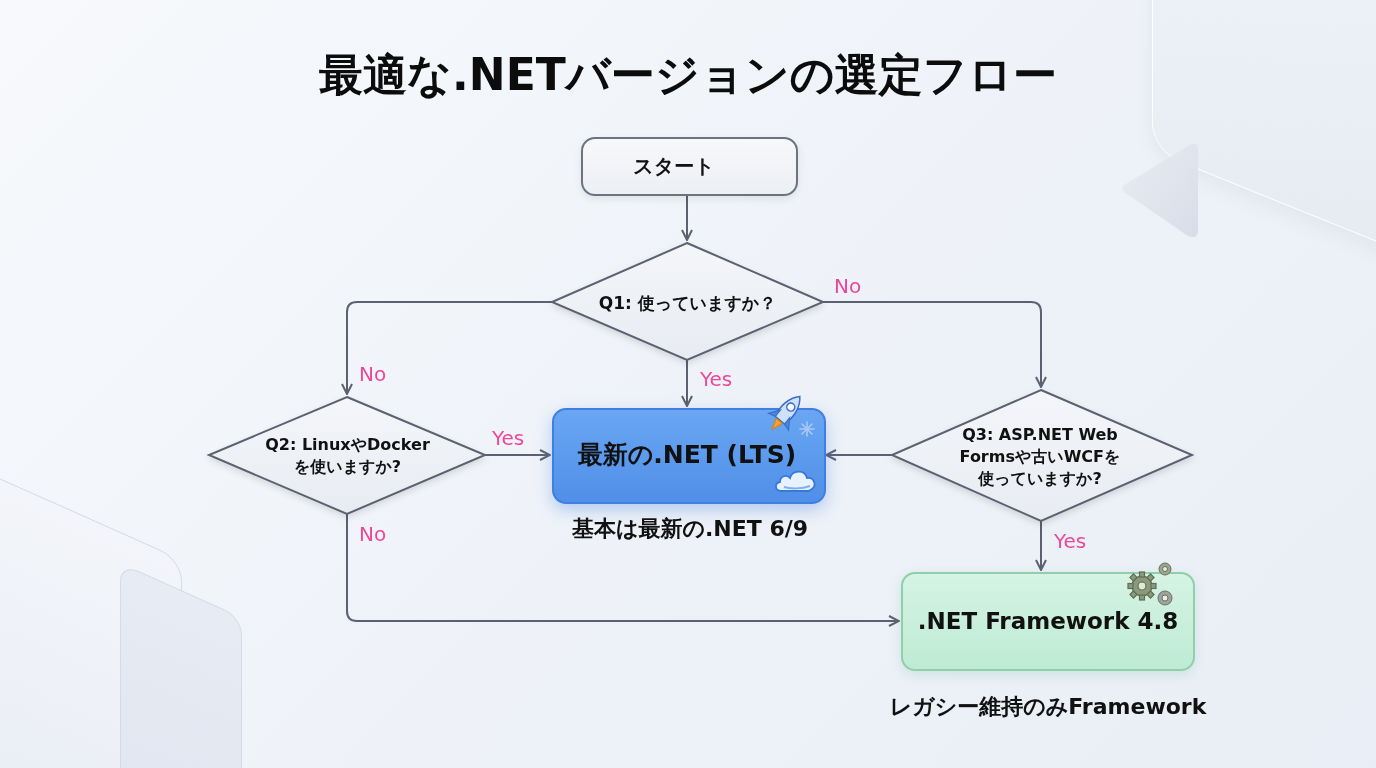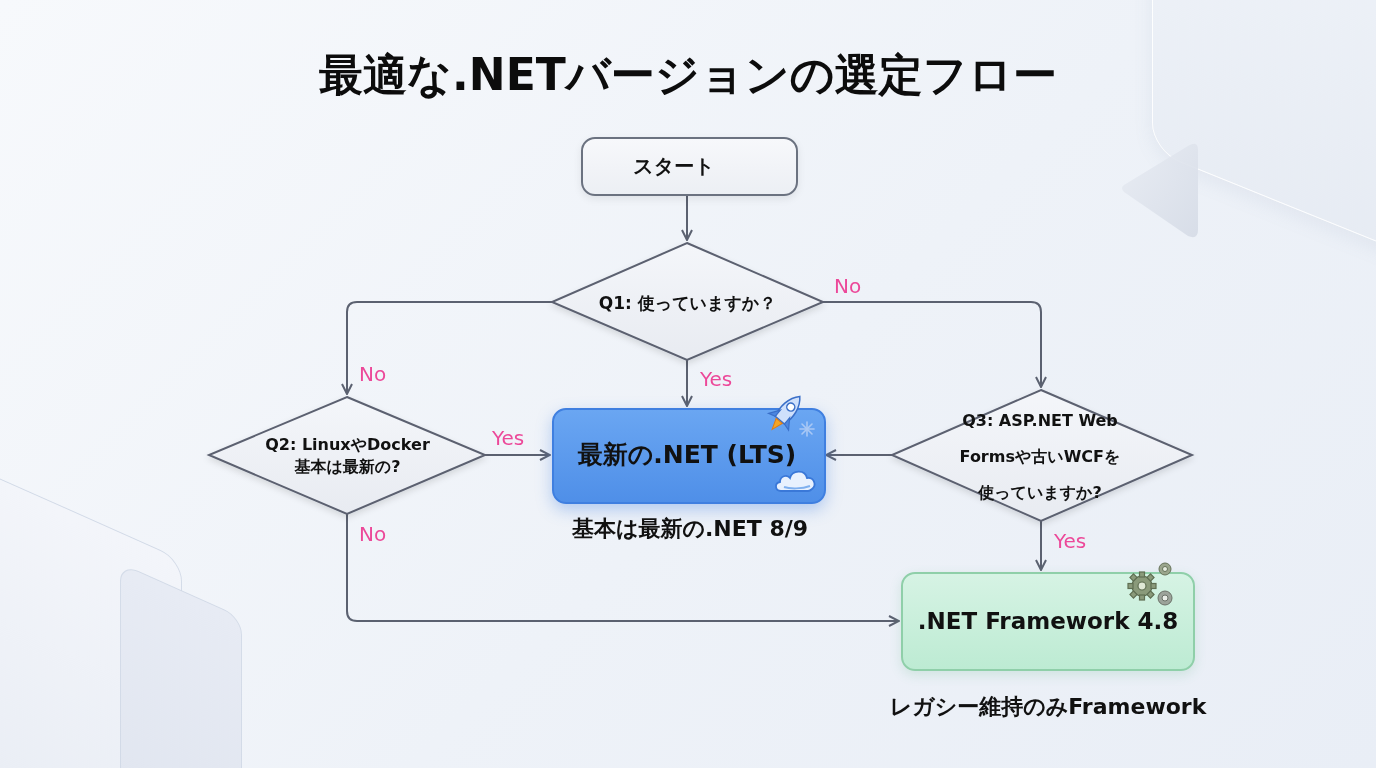--- a/index.html
+++ b/index.html
@@ -115,24 +115,24 @@
   <polygon points="1041,390 1192,455 1041,521 892,455" fill="url(#dg)" stroke="#5b6170" stroke-width="2" filter="url(#ds)"></polygon>
 </svg>
 
 <div id="start-box" class="box"></div>
 <div class="node-text" style="left:581px;top:137px;width:186px;height:59px;font-size:20px;">スタート</div>
 
 <div class="node-text" style="left:560px;top:288px;width:255px;height:30px;font-size:17px;">Q1: 使っていますか？</div>
 
 <div class="node-text" style="left:230px;top:432px;width:235px;height:48px;font-size:16px;flex-direction:column;line-height:22px;">
   <span>Q2: LinuxやDocker</span>
-  <span>基本は最新の?</span>
+  <span>を使いますか?</span>
 </div>
 
-<div class="node-text" style="left:920px;top:421px;width:240px;height:72px;font-size:16px;flex-direction:column;line-height:22px;gap:14px;">
+<div class="node-text" style="left:920px;top:421px;width:240px;height:72px;font-size:16px;flex-direction:column;line-height:22px;">
   <span>Q3: ASP.NET Web</span>
   <span>Formsや古いWCFを</span>
   <span>使っていますか?</span>
 </div>
 
 <div id="latest-box" class="box"></div>
 <div class="node-text" style="left:552px;top:408px;width:290px;height:92px;font-size:25px;padding-right:20px;box-sizing:border-box;">最新の.NET (LTS)</div>
 <svg style="position:absolute;left:760px;top:388px;" width="50" height="52" viewBox="0 0 50 52">
   <g transform="rotate(40 25 26)">
     <path d="M25 3 C33 11 34 24 31 34 L19 34 C16 24 17 11 25 3 Z" fill="#cfe0fb" stroke="#3a6fc8" stroke-width="1.5"></path>
@@ -147,21 +147,21 @@
     <line x1="8" y1="1" x2="8" y2="15"></line>
       <line x1="1" y1="8" x2="15" y2="8"></line>
     <line x1="3" y1="3" x2="13" y2="13"></line>
       <line x1="13" y1="3" x2="3" y2="13"></line>
   </g>
 </svg>
 <svg style="position:absolute;left:772px;top:464px;" width="46" height="30" viewBox="0 0 46 30">
   <path d="M9 27 C3 27 2 19 8 18 C8 12 15 10 18 14 C20 6 33 5 35 14 C42 13 45 21 40 25 C39 26 38 27 36 27 Z" fill="#e8f1fe" stroke="#3a78d8" stroke-width="1.8"></path>
   <path d="M12 23 C18 25 30 25 38 22" fill="none" stroke="#7fb0ef" stroke-width="2"></path>
 </svg>
-<div class="caption" style="left:552px;top:514px;width:276px;">基本は最新の.NET 8/9</div>
+<div class="caption" style="left:552px;top:514px;width:276px;">基本は最新の.NET 6/9</div>
 
 <div id="fw-box" class="box"></div>
 <div class="node-text" style="left:901px;top:572px;width:294px;height:97px;font-size:23px;border-radius:18px;">.NET Framework 4.8</div>
 <svg style="position:absolute;left:1125px;top:558px;" width="52" height="52" viewBox="0 0 52 52">
   <g fill="#8a9a7a" stroke="#5f6f52" stroke-width="1.2">
     <circle cx="17" cy="28" r="10"></circle>
     <g>
       <rect x="14.5" y="14" width="5" height="5"></rect>
         <rect x="14.5" y="37" width="5" height="5"></rect>
       <rect x="3" y="25.5" width="5" height="5"></rect>

